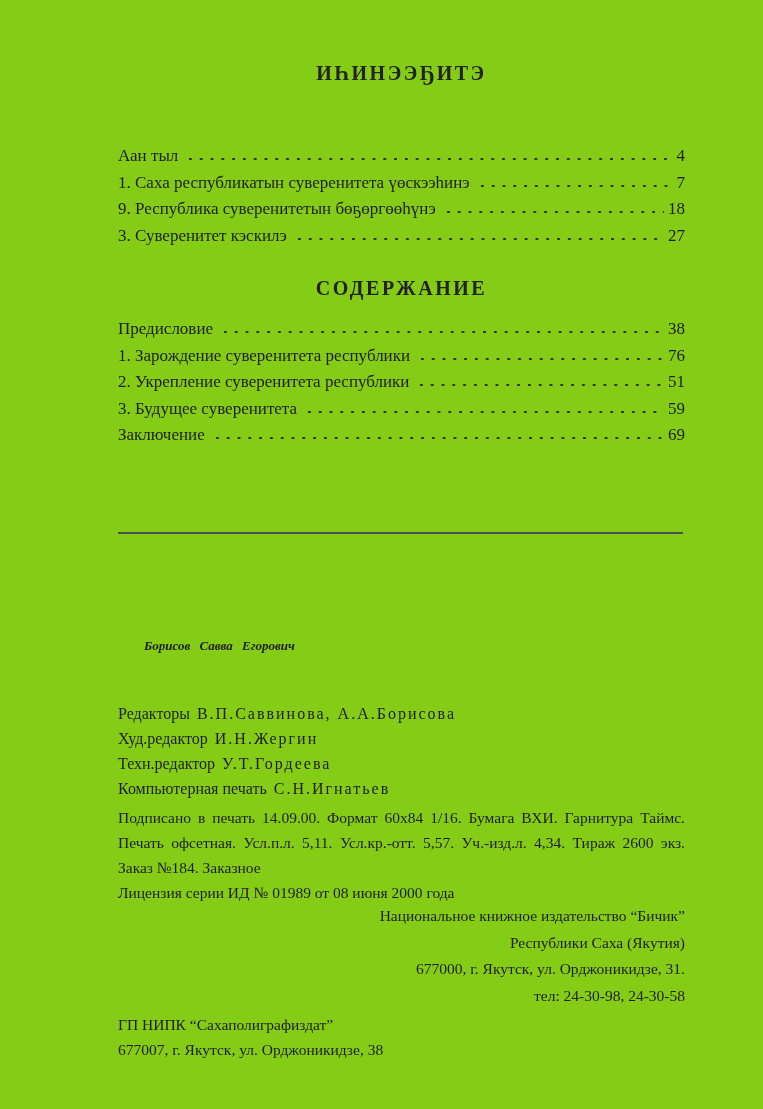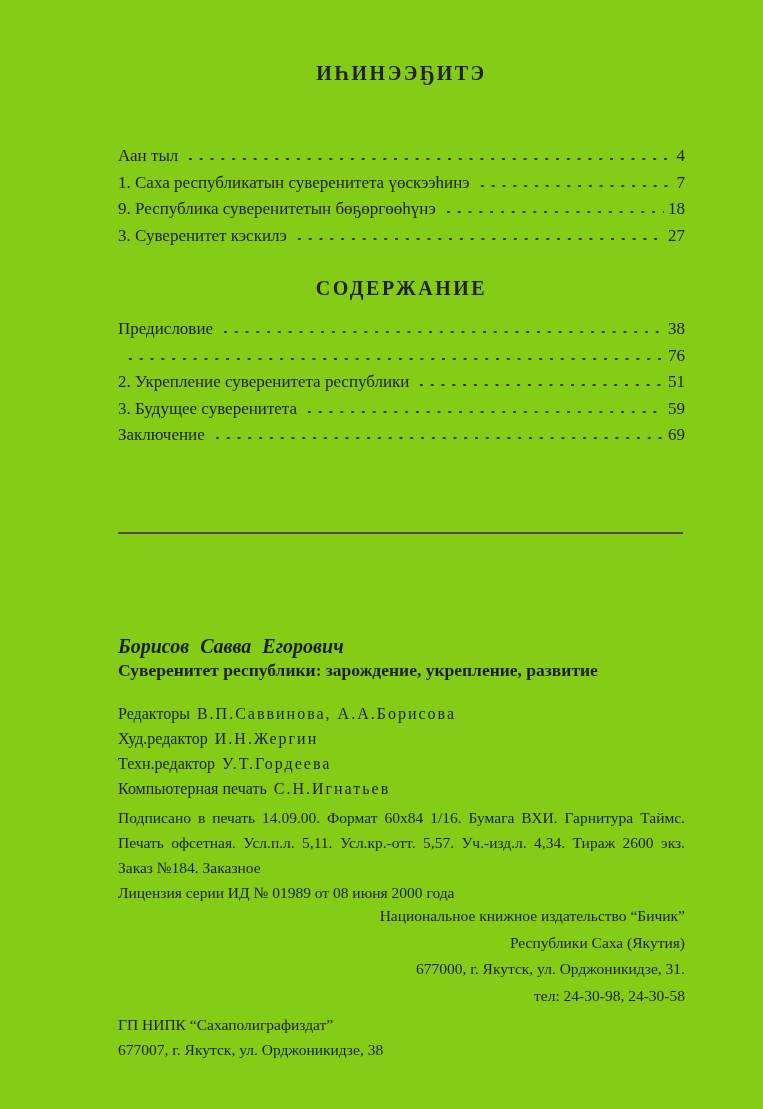--- a/index.html
+++ b/index.html
@@ -51,23 +51,24 @@
     left: 118px; right: 80px;
     top: 532px;
     height: 2px;
     background: #4d4d4b;
   }
 
   
   .author-line {
     font-weight: bold;
     font-style: italic;
-    font-size: 20px;
+    font-size: 13px;
     word-spacing: 6px;
     line-height: 24px;
+    margin-left: 26px;
   }
   .book-title {
     font-weight: bold;
     font-size: 17.5px;
     line-height: 25px;
   }
   .staff-block { font-size: 16px; }
   .staff-line { line-height: 25px; white-space: nowrap; }
   .staff-role { margin-right: 7px; }
   .staff-names { letter-spacing: 2px; }
@@ -118,20 +119,21 @@
 
   <div class="abs toc-title" style="top:277px">СОДЕРЖАНИЕ</div>
 
   <div class="abs toc-list" style="top:316px">
     <div class="toc-row">
       <span class="toc-label">Предисловие</span>
       <span class="toc-dots"></span>
       <span class="toc-page">38</span>
     </div>
     <div class="toc-row">
+      <span class="toc-label">1. Зарождение суверенитета республики</span>
       <span class="toc-dots"></span>
       <span class="toc-page">76</span>
     </div>
     <div class="toc-row">
       <span class="toc-label">2. Укрепление суверенитета республики</span>
       <span class="toc-dots"></span>
       <span class="toc-page">51</span>
     </div>
     <div class="toc-row">
       <span class="toc-label">3. Будущее суверенитета</span>
@@ -142,21 +144,20 @@
       <span class="toc-label">Заключение</span>
       <span class="toc-dots"></span>
       <span class="toc-page">69</span>
     </div>
   </div>
 
   <div class="divider"></div>
 
   <div class="abs" style="top:634px">
     <div class="author-line">Борисов Савва Егорович</div>
-    <div class="book-title">Суверенитет республики: зарождение, укрепление, развитие</div>
   </div>
 
   <div class="abs staff-block" style="top:701px">
     <div class="staff-line">
       <span class="staff-role">Редакторы</span><span class="staff-names">В.П.Саввинова, А.А.Борисова</span>
     </div>
     <div class="staff-line">
       <span class="staff-role">Худ.редактор</span><span class="staff-names">И.Н.Жергин</span>
     </div>
     <div class="staff-line">

